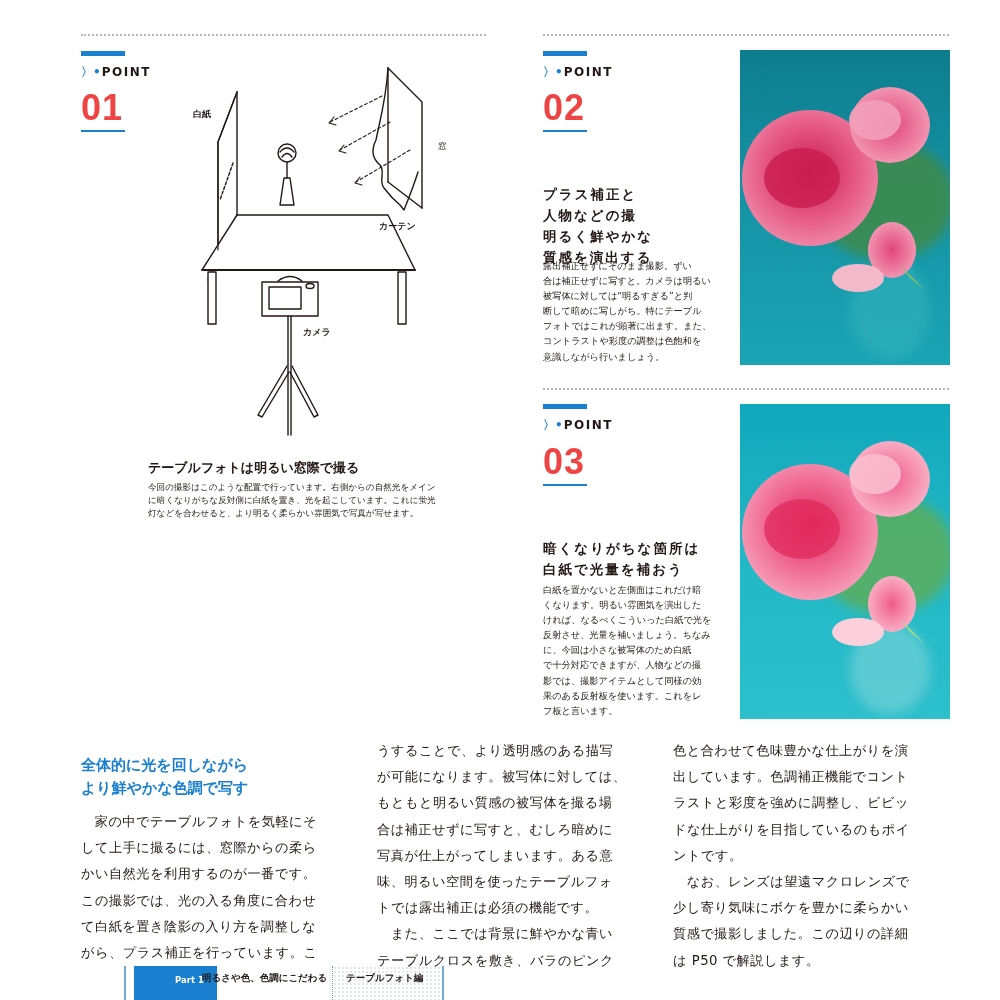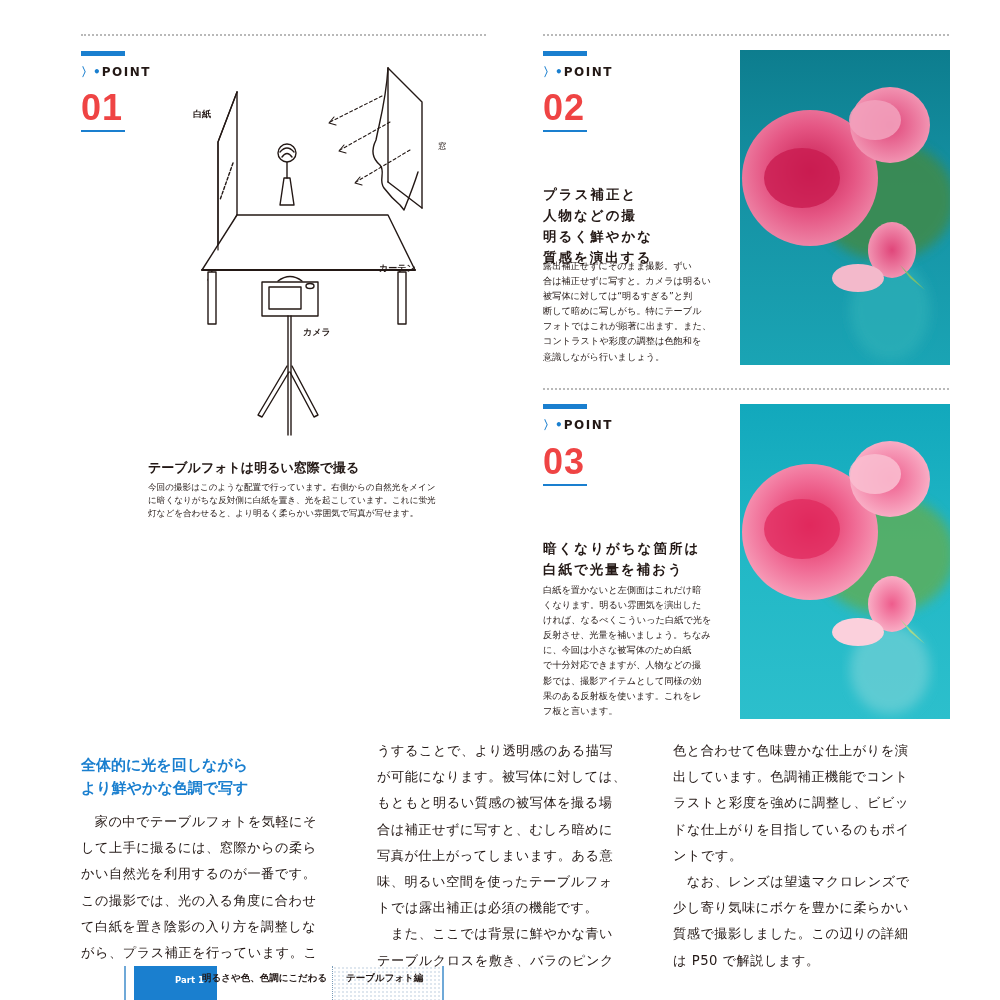--- a/index.html
+++ b/index.html
@@ -94,21 +94,21 @@
 
         <line x1="98" y1="256" x2="98" y2="375"></line>
         <line x1="101" y1="256" x2="101" y2="375"></line>
         <path d="M 97,306 L 68,355 L 72,357 L 99,312"></path>
         <path d="M 102,306 L 128,355 L 124,357 L 100,312"></path>
       </g>
     </g>
   </svg>
   <div class="diag-label" style="left:193px; top:108px;">白紙</div>
   <div class="diag-label" style="left:438px; top:141px; font-size:8.5px; font-weight:normal;">窓</div>
-  <div class="diag-label" style="left:379px; top:220px;margin-top:42px;">カーテン</div>
+  <div class="diag-label" style="left:379px; top:220px;">カーテン</div>
   <div class="diag-label" style="left:303px; top:326px;">カメラ</div>
 
   <div class="cap-title" style="left:148px; top:459px;">テーブルフォトは明るい窓際で撮る</div>
   <div class="cap-text" style="left:148px; top:481px;">
     <div>今回の撮影はこのような配置で行っています。右側からの自然光をメイン</div>
     <div>に暗くなりがちな反対側に白紙を置き、光を起こしています。これに蛍光</div>
     <div>灯などを合わせると、より明るく柔らかい雰囲気で写真が写せます。</div>
   </div>
 </section>
 

